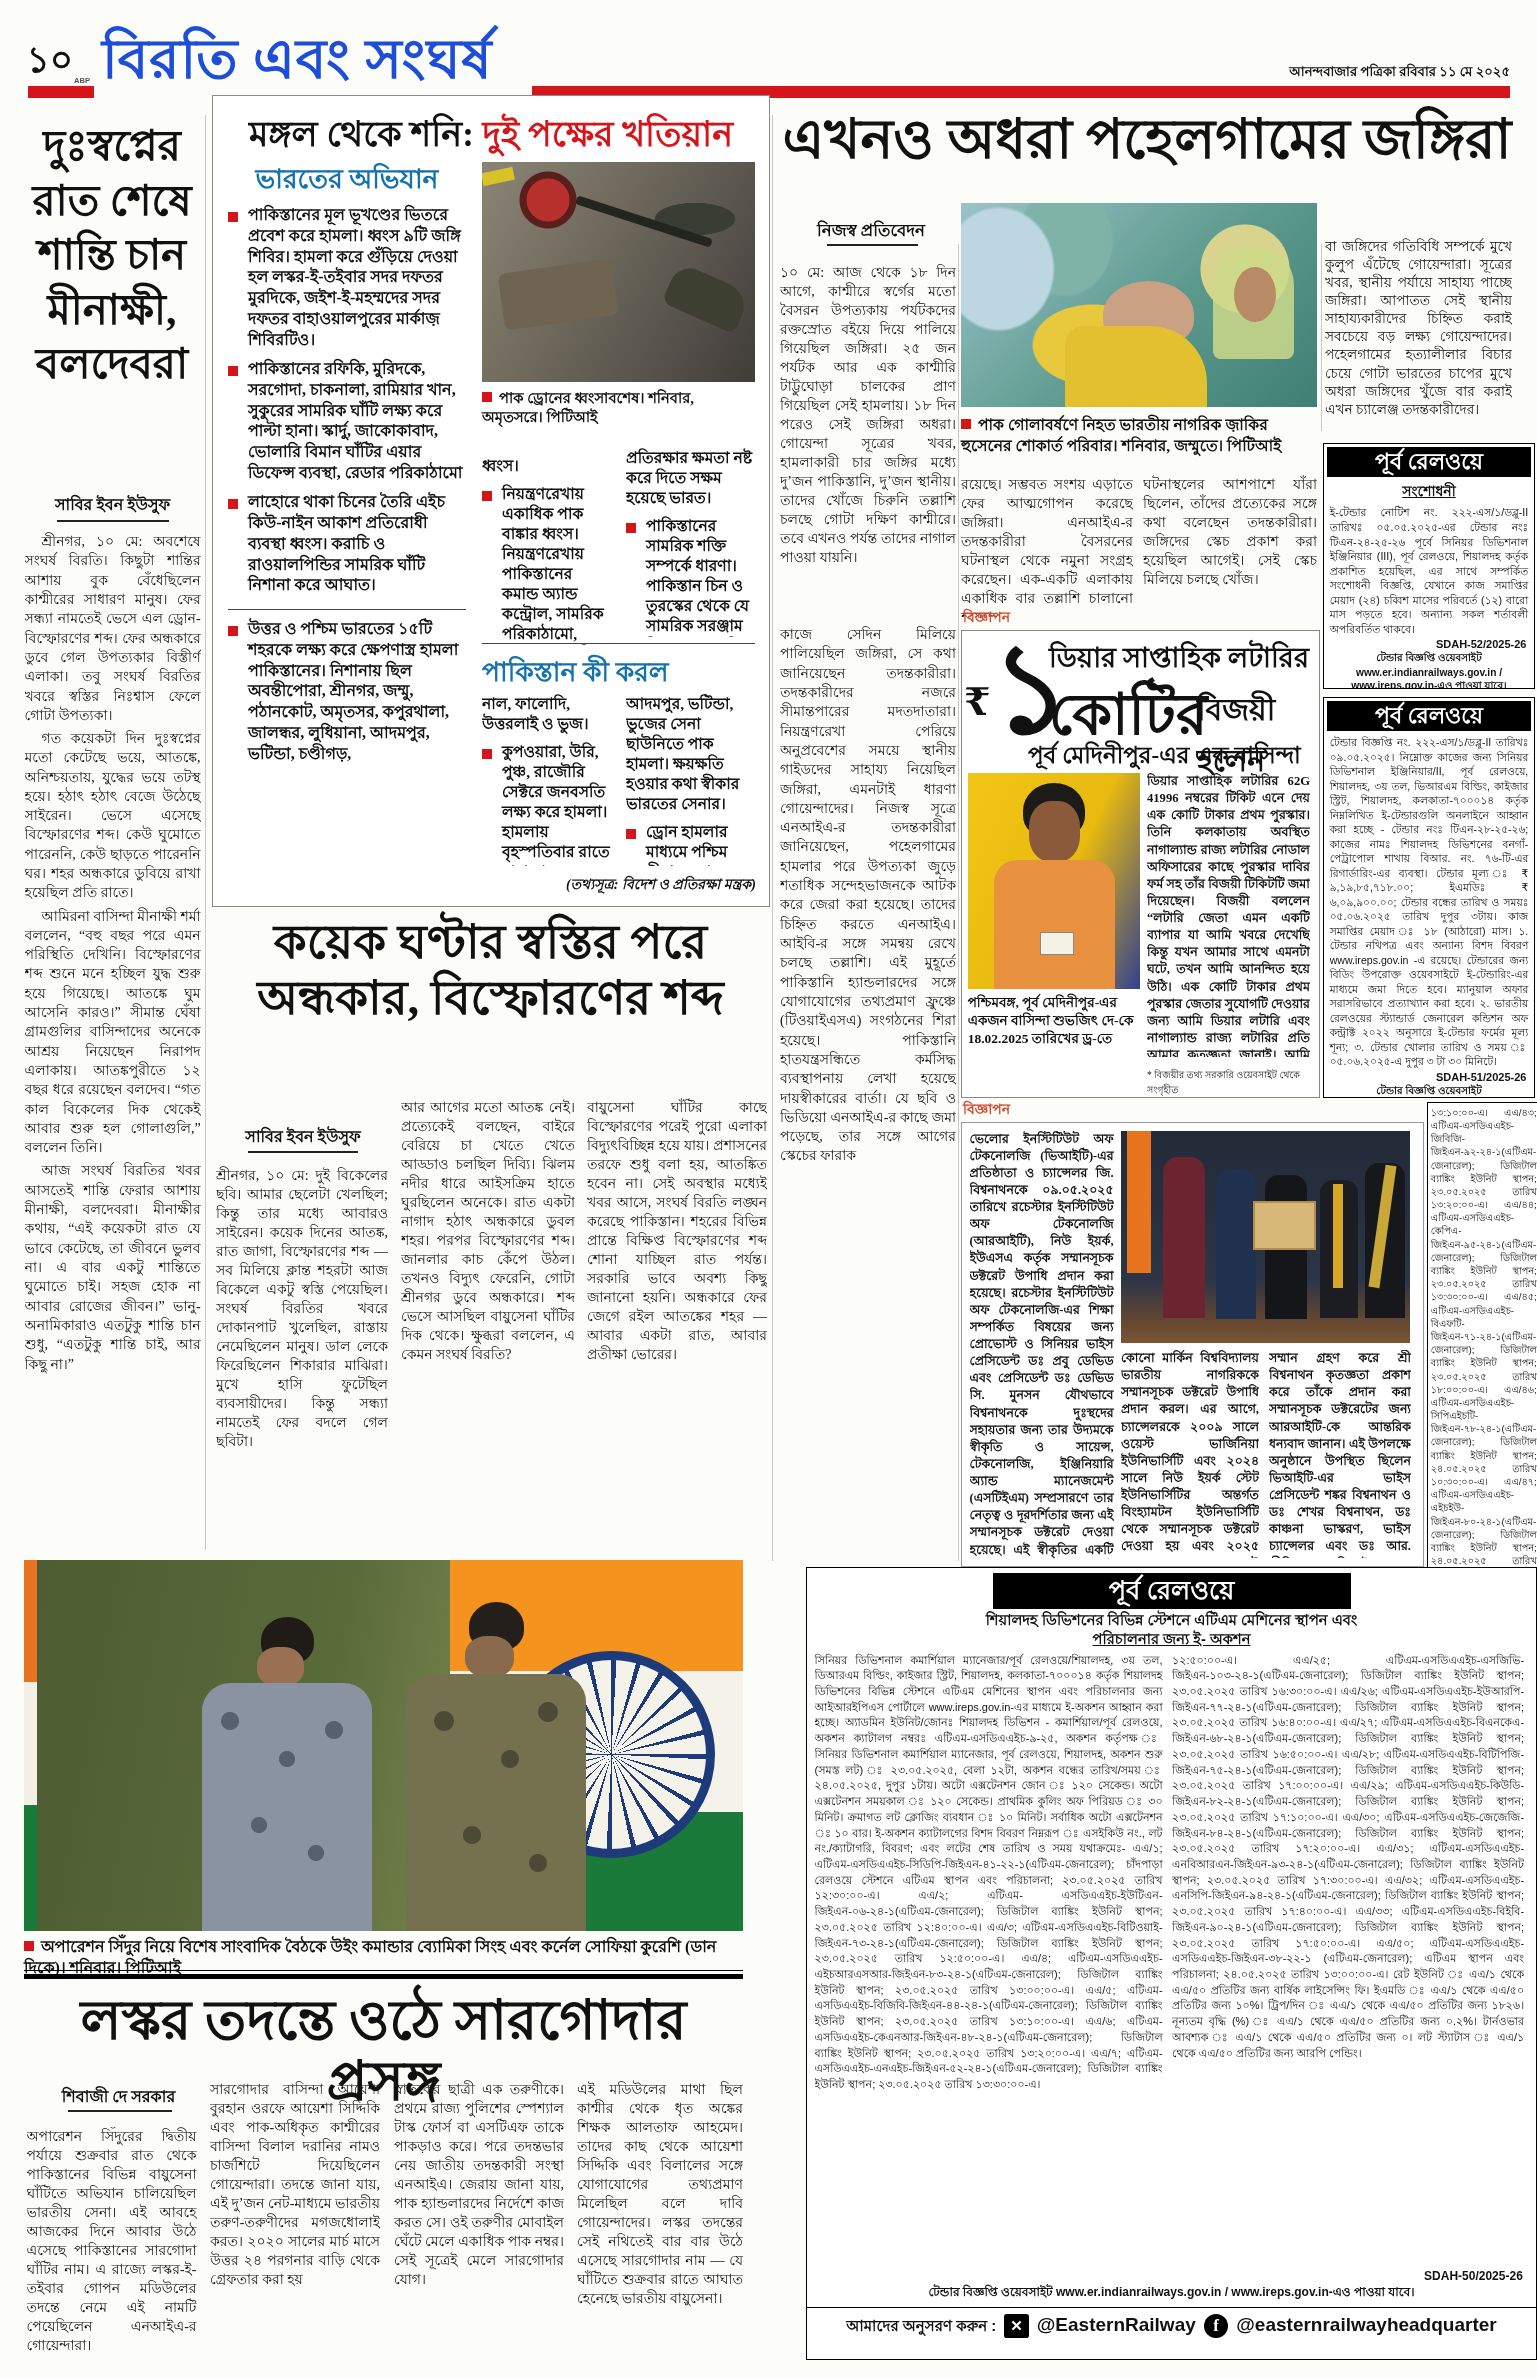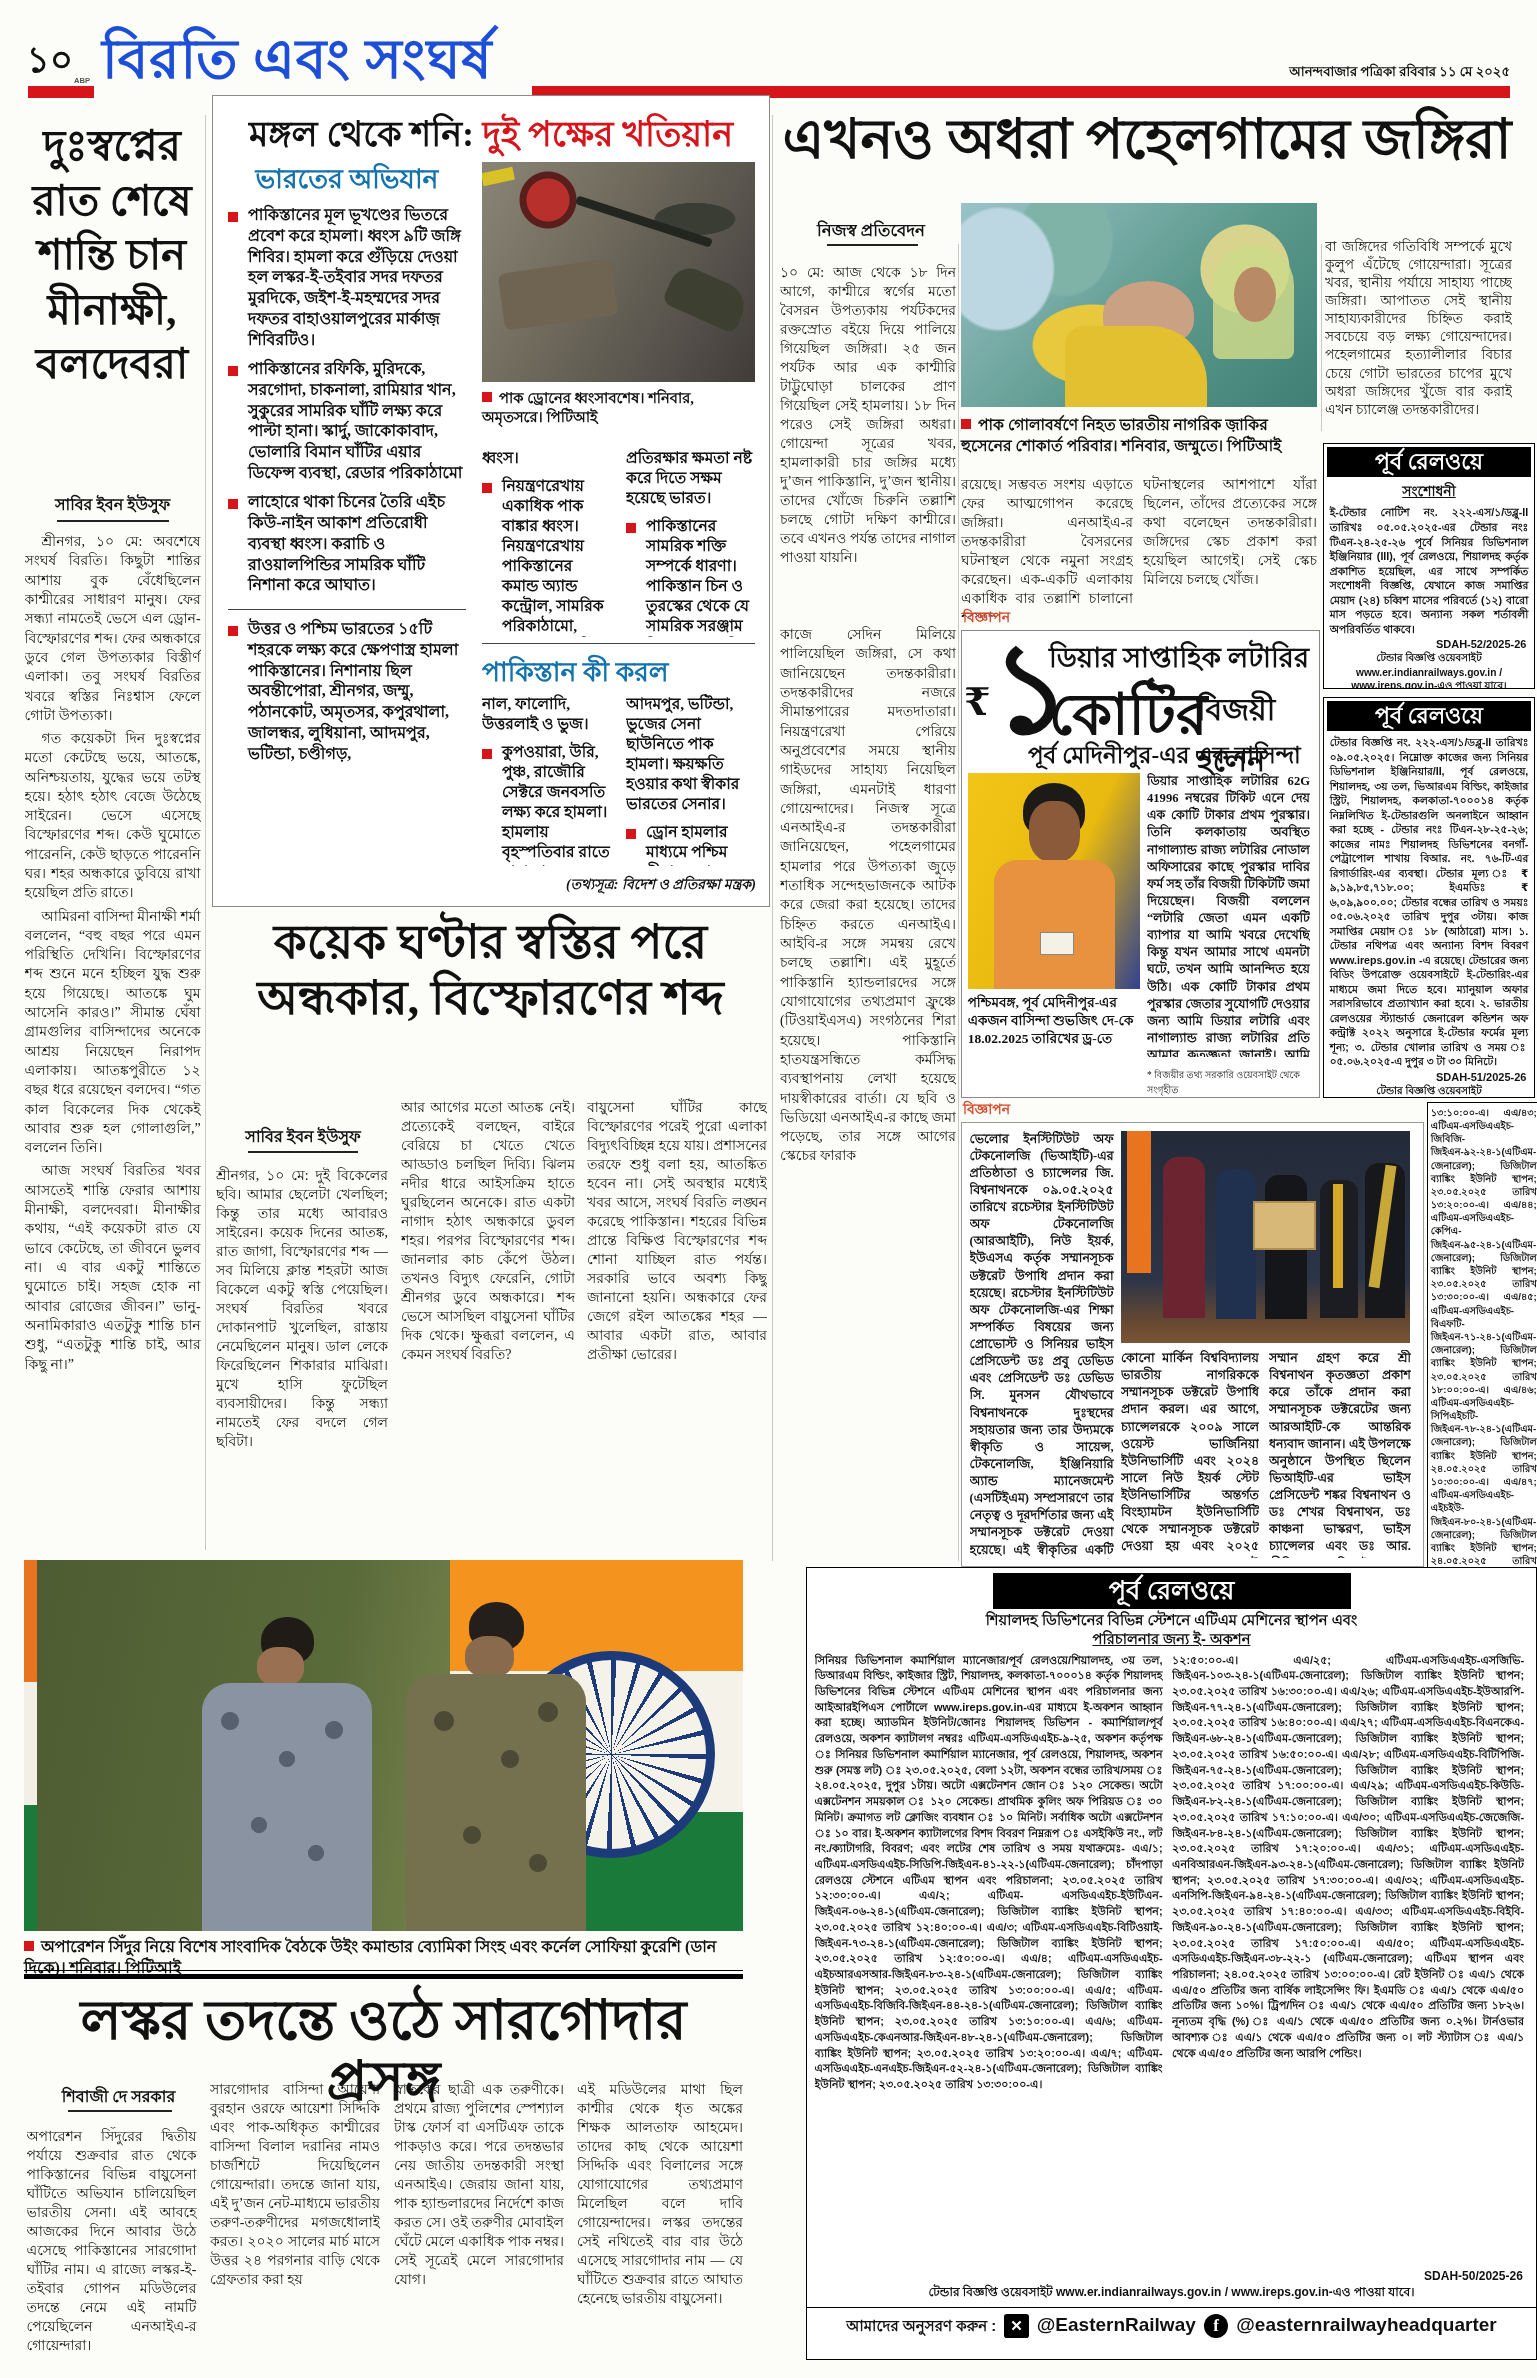--- a/index.html
+++ b/index.html
@@ -11,21 +11,21 @@
   .hid{overflow:hidden;}
   .vr{position:absolute;width:0.9px;background:#c9c9c4;}
   .redsq{display:inline-block;width:10.4px;height:10.4px;background:#d6151b;margin-right:6.6px;vertical-align:0.9px;}
   .bullet{position:relative;padding-left:20px;margin-top:8.5px;}
   .bullet::before{content:"";position:absolute;left:0;top:6.6px;width:10.4px;height:10.4px;background:#d6151b;}
   .bluehead{color:#1472ad;font-weight:bold;}
   .byline-rule{position:absolute;height:1.9px;background:#222;}
   .cap{font-weight:bold;line-height:1.32;}
   .notice{border:1.9px solid #000;background:#fff;font-family:"Liberation Sans","DejaVu Sans",sans-serif;}
   .notice .nhead{background:#000;color:#fff;text-align:center;font-weight:bold;font-family:"Liberation Serif",serif;}
-  .nbody{font-weight:700;text-align:justify;}
+  .nbody{font-weight:400;text-align:justify;}
   .soc-x{display:inline-flex;align-items:center;justify-content:center;width:19px;height:19px;background:#000;color:#fff;
          font-weight:bold;font-size:12.3px;border-radius:2.8px;margin:0 3.8px;font-family:"Liberation Sans",sans-serif;}
   .soc-f{display:inline-flex;align-items:center;justify-content:center;width:19px;height:19px;background:#000;color:#fff;
          font-weight:bold;font-size:13.2px;border-radius:50%;margin:0 3.8px;font-family:"Liberation Serif",serif;}
   .photo{position:absolute;overflow:hidden;}
   .adlabel{font-family:"Liberation Sans",sans-serif;color:#d6482a;font-weight:bold;font-size:14px;border-bottom:0.9px solid #d6482a;padding-bottom:0.9px;}
 </style>
 </head>
 <body>
 
@@ -71,21 +71,21 @@
     <div class="photo" style="left:269px;top:66px;width:273px;height:220px;background:
         radial-gradient(circle 34px at 66px 38px,#b8302c 0 21px,#5a1f1c 22px 28px,transparent 29px),
         radial-gradient(ellipse 66px 26.5px at 213px 57px,#3a3d33 0 60%,transparent 62%),
         linear-gradient(120deg,#8a8577,#6f6a5c 40%,#55504a 75%,#403c38);">
       <div class="abs" style="left:0;top:7.6px;width:32px;height:13.2px;background:#d8c227;transform:rotate(-12deg);"></div>
       <div class="abs" style="left:91px;top:55px;width:142px;height:8.5px;background:#23251f;transform:rotate(18deg);border-radius:3.8px;"></div>
       <div class="abs" style="left:19px;top:104px;width:114px;height:57px;background:#6e6451;transform:rotate(-8deg);border-radius:7.6px;"></div>
       <div class="abs" style="left:185px;top:114px;width:79px;height:44px;background:#3d4030;transform:rotate(24deg);border-radius:21px 24.6px 9.5px 9.5px;"></div>
     </div>
     <div class="abs cap" style="left:269px;top:293px;width:273px;font-size:14.7px;"><span class="redsq"></span><span>পাক ড্রোনের ধ্বংসাবশেষ। শনিবার, অমৃতসরে। পিটিআই</span></div>
-    <div class="abs hid" style="left:269px;top:352px;width:129px;height:189px;font-size:15.6px;font-weight:600;line-height:1.28;">
+    <div class="abs hid" style="left:269px;top:360px;width:129px;height:189px;font-size:15.6px;font-weight:600;line-height:1.28;">
       <div>ধ্বংস।</div>
       <div class="bullet">নিয়ন্ত্রণরেখায় একাধিক পাক বাঙ্কার ধ্বংস। নিয়ন্ত্রণরেখায় পাকিস্তানের কমান্ড অ্যান্ড কন্ট্রোল, সামরিক পরিকাঠামো, সেনার ক্ষয়ক্ষতি। ওই এলাকায় পাক সেনার আক্রমণ ও</div>
     </div>
     <div class="abs hid" style="left:413px;top:352px;width:129px;height:189px;font-size:15.6px;font-weight:600;line-height:1.28;">
       <div>প্রতিরক্ষার ক্ষমতা নষ্ট করে দিতে সক্ষম হয়েছে ভারত।</div>
       <div class="bullet">পাকিস্তানের সামরিক শক্তি সম্পর্কে ধারণা। পাকিস্তান চিন ও তুরস্কের থেকে যে সামরিক সরঞ্জাম কিনেছে সেগুলির গুণগত মান সম্পর্কে ধারণা</div>
     </div>
     <div style="position:absolute;left:269px;top:547px;width:273px;border-top:1.4px solid #444;"></div>
     <div class="abs bluehead" style="left:269px;top:556px;width:273px;font-size:26.5px;">পাকিস্তান কী করল</div>
     <div class="abs hid" style="left:269px;top:598px;width:129px;height:172px;font-size:15.6px;font-weight:600;line-height:1.28;">

